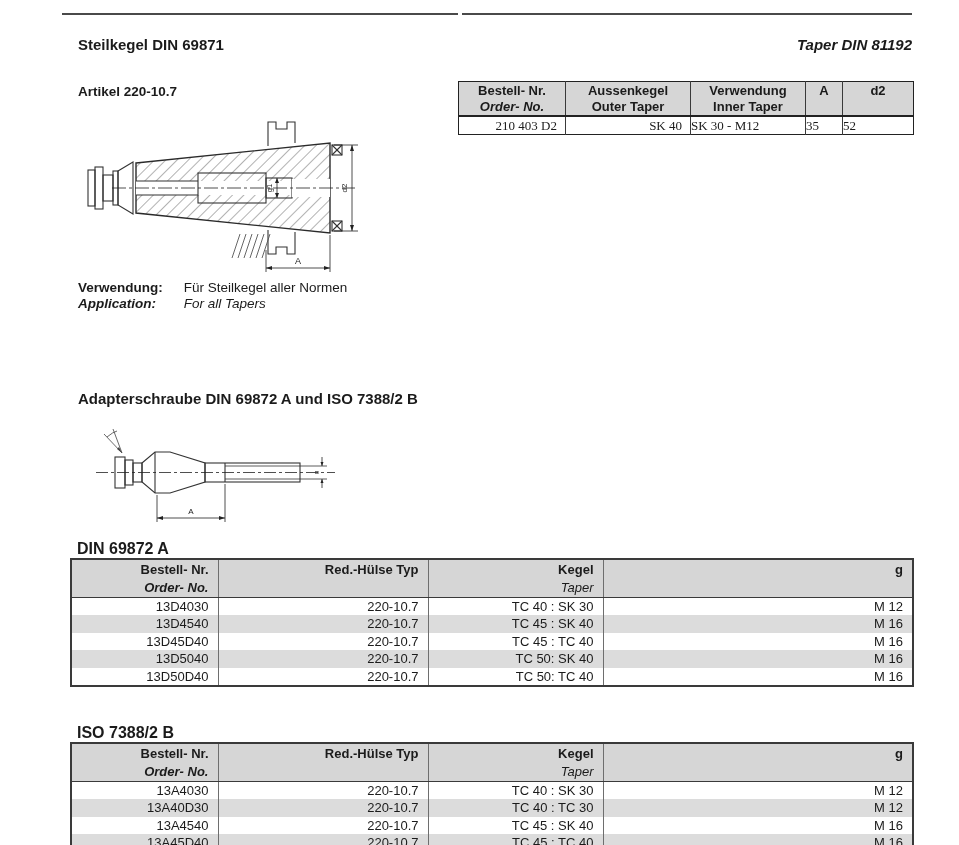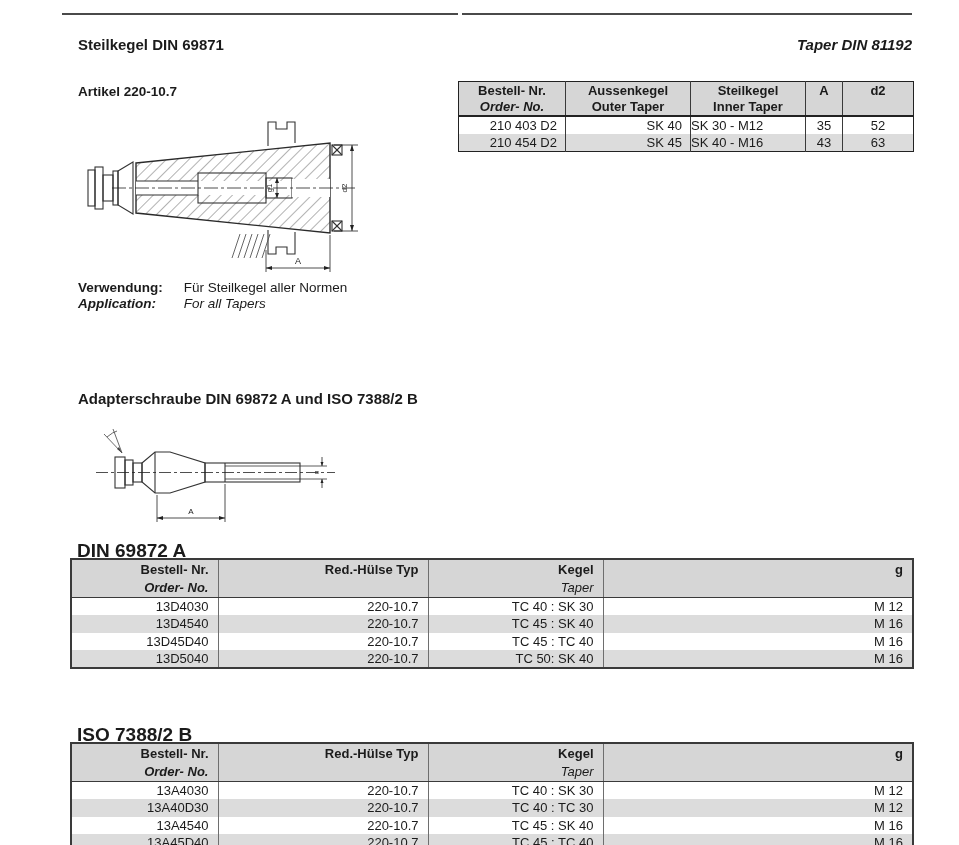--- a/index.html
+++ b/index.html
@@ -7,40 +7,40 @@
     position:relative; width:959px; height:845px; overflow:hidden;
     background:#ffffff; color:#1b1b1b;
     font-family:"Liberation Sans", sans-serif;
   }
   .abs{position:absolute;}
   .rule{height:2px;background:#4a4a4a;top:13px;}
   .title-de{left:78px;top:36px;font-size:15px;font-weight:bold;}
   .title-en{right:47px;top:36px;font-size:15px;font-weight:bold;font-style:italic;}
   .article{left:78px;top:84px;font-size:13.5px;font-weight:bold;}
   .sec2{left:78px;top:390px;font-size:15px;font-weight:bold;}
-  .tbl-label{font-size:19px;font-weight:bold;}
+  .tbl-label{font-size:16px;font-weight:bold;}
   .usage-row{left:78px;font-size:13.5px;}
   .usage-label{display:inline-block;width:102px;font-weight:bold;}
   .it{font-style:italic;}
   table{border-collapse:collapse;table-layout:fixed;position:absolute;font-size:13px;color:#1b1b1b;}
   th,td{padding:0;margin:0;white-space:nowrap;overflow:hidden;}
   
   .t1{left:458px;top:81px;width:455px;border:1.5px solid #222;}
   .t1 th{background:#d6d6d6;border-left:1px solid #3a3a3a;border-bottom:2px solid #222;
          vertical-align:top;text-align:center;font-weight:bold;padding-top:1px;}
   .t1 td{border-left:1px solid #3a3a3a;}
   .t1 th:first-child,.t1 td:first-child{border-left:none;}
   .t1 thead tr{height:34px;}
-  .t1 tbody tr{height:17.3px;line-height:17px;}
+  .t1 tbody tr{height:17.3px;line-height:17px;font-family:Liberation Serif, serif;}
   .t1 tbody tr:nth-child(even){background:#dcdcdc;}
   .t1 .hl{line-height:16px;}
   .t1 td:nth-child(1){text-align:right;padding-right:8px;}
   .t1 td:nth-child(2){text-align:right;padding-right:8px;margin-top:33px;}
   .t1 td:nth-child(3){text-align:left;padding-right:10px;}
-  .t1 td:nth-child(4),.t1 td:nth-child(5){text-align:center;}
+  .t1 td:nth-child(4),.t1 td:nth-child(5){}
   
   .t2{left:70px;width:842px;border:2px solid #3a3a3a;}
   .t2 th{background:#d6d6d6;border-left:1px solid #6e6e6e;border-bottom:1.5px solid #3a3a3a;
          vertical-align:top;font-weight:bold;text-align:right;padding:1px 9px 0 0;}
   .t2 td{border-left:1px solid #6e6e6e;text-align:right;padding-right:9px;}
   .t2 th:first-child,.t2 td:first-child{border-left:none;}
   .t2 thead tr{height:38px;}
   .t2 tbody tr{height:17.5px;line-height:17px;}
   .t2 tbody tr:nth-child(even){background:#dcdcdc;}
   .t2 .hl{line-height:18px;}
@@ -145,45 +145,38 @@
       <tr>
         <th>
           <div class="hl">Bestell- Nr.</div>
           <div class="hl it">Order- No.</div>
         </th>
         <th>
           <div class="hl">Aussenkegel</div>
           <div class="hl">Outer Taper</div>
         </th>
         <th>
-          <div class="hl">Steilkegel</div>
+          <div class="hl">Verwendung</div>
           <div class="hl">Inner Taper</div>
         </th>
         <th>
             <div class="hl">A</div>
           </th>
         <th>
             <div class="hl">d2</div>
           </th>
       </tr>
     </thead>
     <tbody>
       <tr>
         <td>210 403 D2</td>
         <td>SK 40</td>
         <td>SK 30 - M12</td>
         <td>35</td>
         <td>52</td>
-      </tr>
-      <tr>
-        <td>210 454 D2</td>
-        <td>SK 45</td>
-        <td>SK 40 - M16</td>
-        <td>43</td>
-        <td>63</td>
       </tr>
     </tbody>
   </table>
 
   <div class="abs usage-row" style="top:280px;">
     <span class="usage-label">Verwendung:</span>
     <span>Für Steilkegel aller Normen</span>
   </div>
   <div class="abs usage-row it" style="top:296px;">
     <span class="usage-label">Application:</span>
@@ -282,20 +275,26 @@
         <td>220-10.7</td>
         <td>TC 45 : TC 40</td>
         <td>M 16</td>
       </tr>
       <tr>
         <td>13D5040</td>
         <td>220-10.7</td>
         <td>TC 50: SK 40</td>
         <td>M 16</td>
       </tr>
+      <tr>
+        <td>13D50D40</td>
+        <td>220-10.7</td>
+        <td>TC 50: TC 40</td>
+        <td>M 16</td>
+      </tr>
     </tbody>
   </table>
 
   <div class="abs tbl-label" style="left:77px;top:724px;text-align:right;">ISO 7388/2 B</div>
   <table class="t2" style="top:742px;">
     <colgroup>
         <col style="width:147px">
         <col style="width:210px">
         <col style="width:175px">
         <col style="width:310px">

